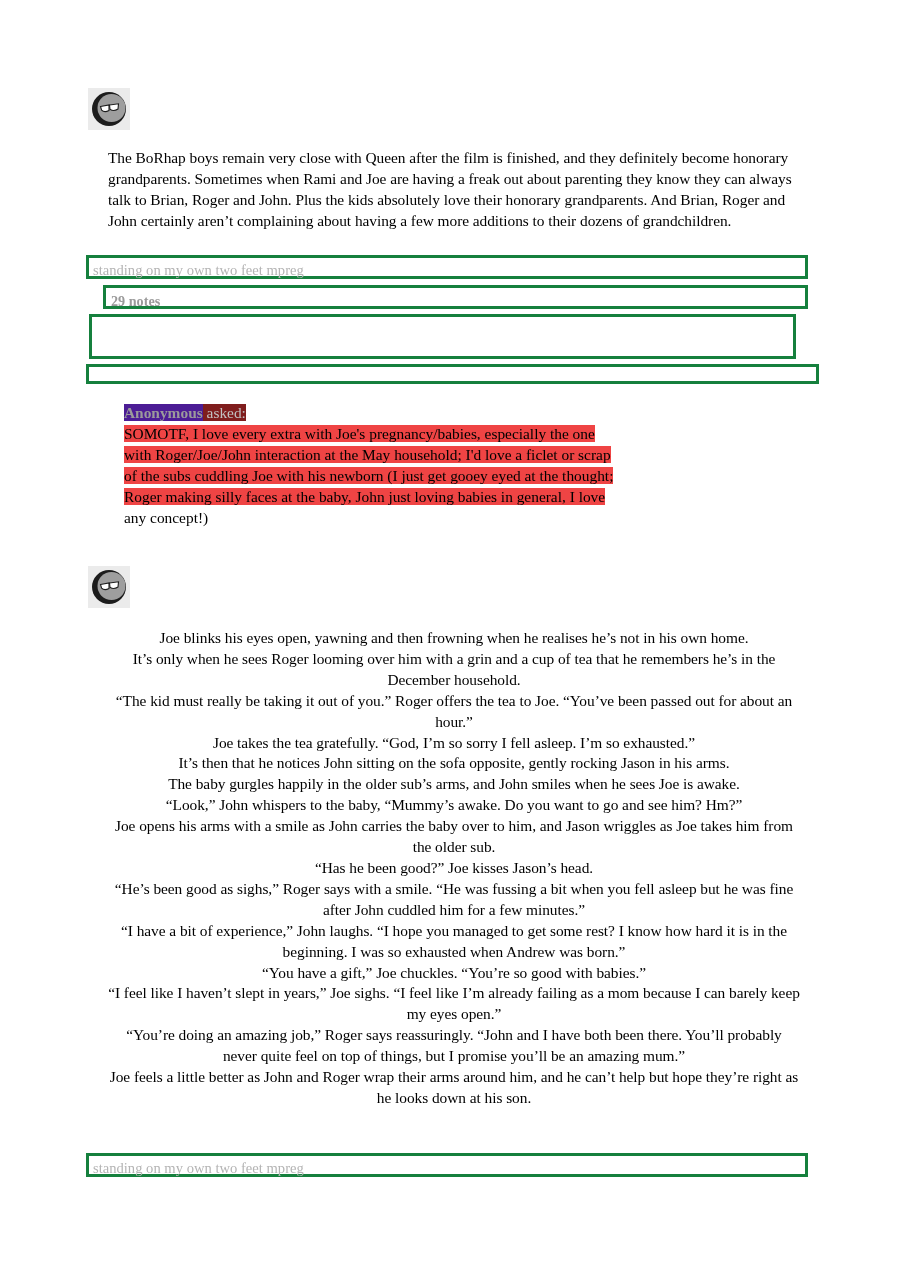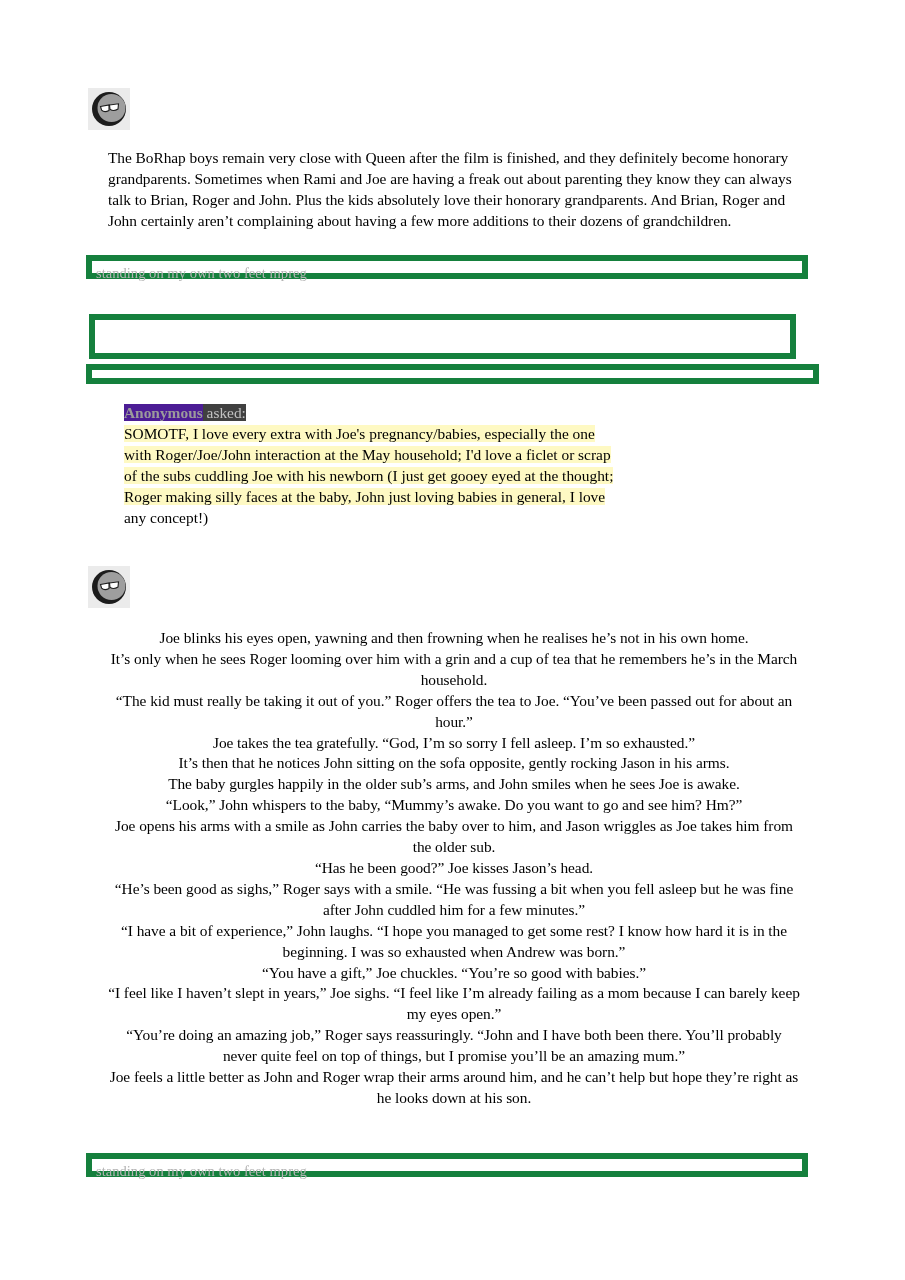--- a/index.html
+++ b/index.html
@@ -41,21 +41,21 @@
     line-height: 20.9px;
     color: #000;
     text-align: left;
     letter-spacing: -0.05px;
   }
   .post-text p { margin: 0; }
 
   
   .bar {
     position: absolute;
-    border: 6px solid #15803d;
+    border: 3px solid #15803d;
     background: #ffffff;
     box-sizing: border-box;
   }
   .tags-bar {
     font-size: 14.6px;
     line-height: 1;
     color: #b4b4b4;
     padding: 5px 4px 4px 4px;
     white-space: nowrap;
   }
@@ -75,25 +75,25 @@
     line-height: 20.9px;
   }
   .ask-head { margin: 0 0 0 0; }
   .ask-head .asker {
     font-weight: bold;
     color: #9b9b9b;
     background: #4c1d95;
   }
   .ask-head .asked {
     color: #c2c2c2;
-    background: #404040;
+    background: #7f1d1d;
   }
   .ask-body { margin: 0; color: #000; }
   .ask-body .hl {
-    background: #fef9c3;
+    background: #ef4444;
   }
 </style>
 </head>
 <body>
 
 <div class="page">
 
   <div class="avatar" style="left:88px; top:88px;">
     <svg width="42" height="42" viewBox="0 0 42 42" aria-hidden="true">
       <circle cx="21" cy="21" r="17" fill="#1c1c1c"></circle>
@@ -107,20 +107,23 @@
   </div>
 
   <div class="post-text" style="left:108px; top:148px; width:690px;">
     <p>The BoRhap boys remain very close with Queen after the film is finished, and they definitely become honorary grandparents. Sometimes when Rami and Joe are having a freak out about parenting they know they can always talk to Brian, Roger and John. Plus the kids absolutely love their honorary grandparents. And Brian, Roger and John certainly aren’t complaining about having a few more additions to their dozens of grandchildren.</p>
   </div>
 
   <div class="bar tags-bar" style="left:86px; top:255px; width:722px; height:24px;">
     <span>standing on my own two feet mpreg</span>
   </div>
 
+  <div class="bar notes-bar" style="left:103px; top:285px; width:705px; height:24px;">
+    <span>29 notes</span>
+  </div>
 
   <div class="bar empty-box" style="left:89px; top:314px; width:707px; height:45px;"></div>
 
   <div class="bar empty-box" style="left:86px; top:364px; width:733px; height:20px;"></div>
 
   <div class="ask-block" style="left:124px; top:403px; width:600px;">
     <div class="ask-head">
       <span class="asker">Anonymous</span><span class="asked">&nbsp;</span><span class="asked">asked:</span>
     </div>
     <div class="ask-body">
@@ -139,21 +142,21 @@
       <g fill="#ffffff" stroke="#1c1c1c" stroke-width="1.1">
         <path d="M12.5 18.5 L21 17 L21 22.5 Q16.5 25 13.6 22.2 Z"></path>
         <path d="M21.5 17 L30.5 15.8 L30 21 Q25.5 24 22 21.2 Z"></path>
       </g>
       <path d="M21 17.6 L21.6 17.5" stroke="#1c1c1c" stroke-width="1.2" fill="none"></path>
     </svg>
   </div>
 
   <div class="post-text" style="left:108px; top:628px; width:692px;text-align:center;">
     <p>Joe blinks his eyes open, yawning and then frowning when he realises he’s not in his own home.</p>
-    <p>It’s only when he sees Roger looming over him with a grin and a cup of tea that he remembers he’s in the March household.</p>
+    <p>It’s only when he sees Roger looming over him with a grin and a cup of tea that he remembers he’s in the December household.</p>
     <p>“The kid must really be taking it out of you.” Roger offers the tea to Joe. “You’ve been passed out for about an hour.”</p>
     <p>Joe takes the tea gratefully. “God, I’m so sorry I fell asleep. I’m so exhausted.”</p>
     <p>It’s then that he notices John sitting on the sofa opposite, gently rocking Jason in his arms.</p>
     <p>The baby gurgles happily in the older sub’s arms, and John smiles when he sees Joe is awake.</p>
     <p>“Look,” John whispers to the baby, “Mummy’s awake. Do you want to go and see him? Hm?”</p>
     <p>Joe opens his arms with a smile as John carries the baby over to him, and Jason wriggles as Joe takes him from the older sub.</p>
     <p>“Has he been good?” Joe kisses Jason’s head.</p>
     <p>“He’s been good as sighs,” Roger says with a smile. “He was fussing a bit when you fell asleep but he was fine after John cuddled him for a few minutes.”</p>
     <p>“I have a bit of experience,” John laughs. “I hope you managed to get some rest? I know how hard it is in the beginning. I was so exhausted when Andrew was born.”</p>
     <p>“You have a gift,” Joe chuckles. “You’re so good with babies.”</p>

